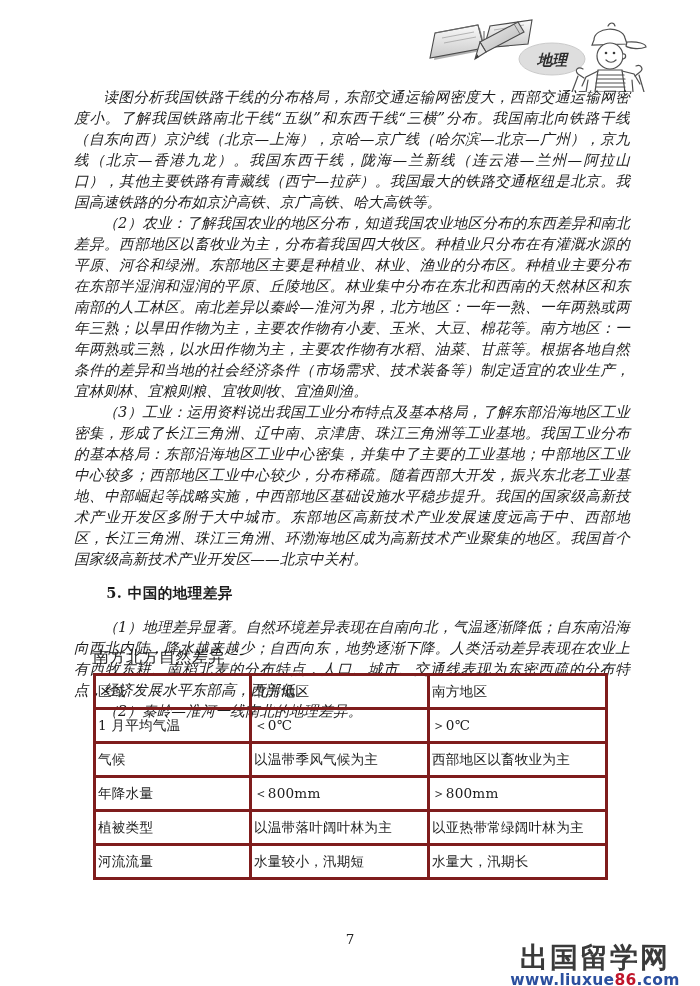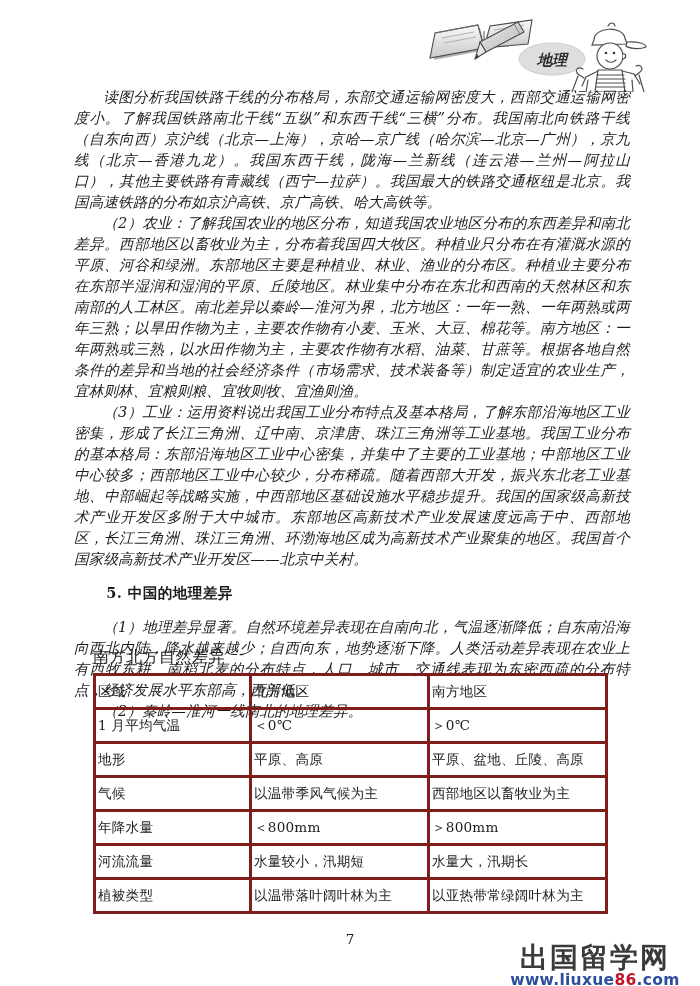--- a/index.html
+++ b/index.html
@@ -221,43 +221,38 @@
           <td>区域</td>
           <td>北方地区</td>
           <td>南方地区</td>
         </tr>
         <tr>
           <td>1 月平均气温</td>
           <td>＜0℃</td>
           <td>＞0℃</td>
         </tr>
         <tr>
-          <td>地形</td>
-          <td>平原、高原</td>
-          <td>平原、盆地、丘陵、高原</td>
-        </tr>
-        <tr>
           <td>气候</td>
           <td>以温带季风气候为主</td>
           <td>西部地区以畜牧业为主</td>
         </tr>
         <tr>
           <td>年降水量</td>
           <td>＜800mm</td>
           <td>＞800mm</td>
         </tr>
         <tr>
+          <td>植被类型</td>
+          <td>以温带落叶阔叶林为主</td>
+          <td>以亚热带常绿阔叶林为主</td>
+        </tr>
+        <tr>
           <td>河流流量</td>
           <td>水量较小，汛期短</td>
           <td>水量大，汛期长</td>
-        </tr>
-        <tr>
-          <td>植被类型</td>
-          <td>以温带落叶阔叶林为主</td>
-          <td>以亚热带常绿阔叶林为主</td>
         </tr>
       </tbody>
   </table>
 </div>
 
 <div id="page-number">7</div>
 <div id="watermark">
   <span class="wm-cn">出国留学网</span>
   <span class="wm-url"><span>www.liuxue</span><span class="accent">86</span><span>.com</span></span>
 </div>

